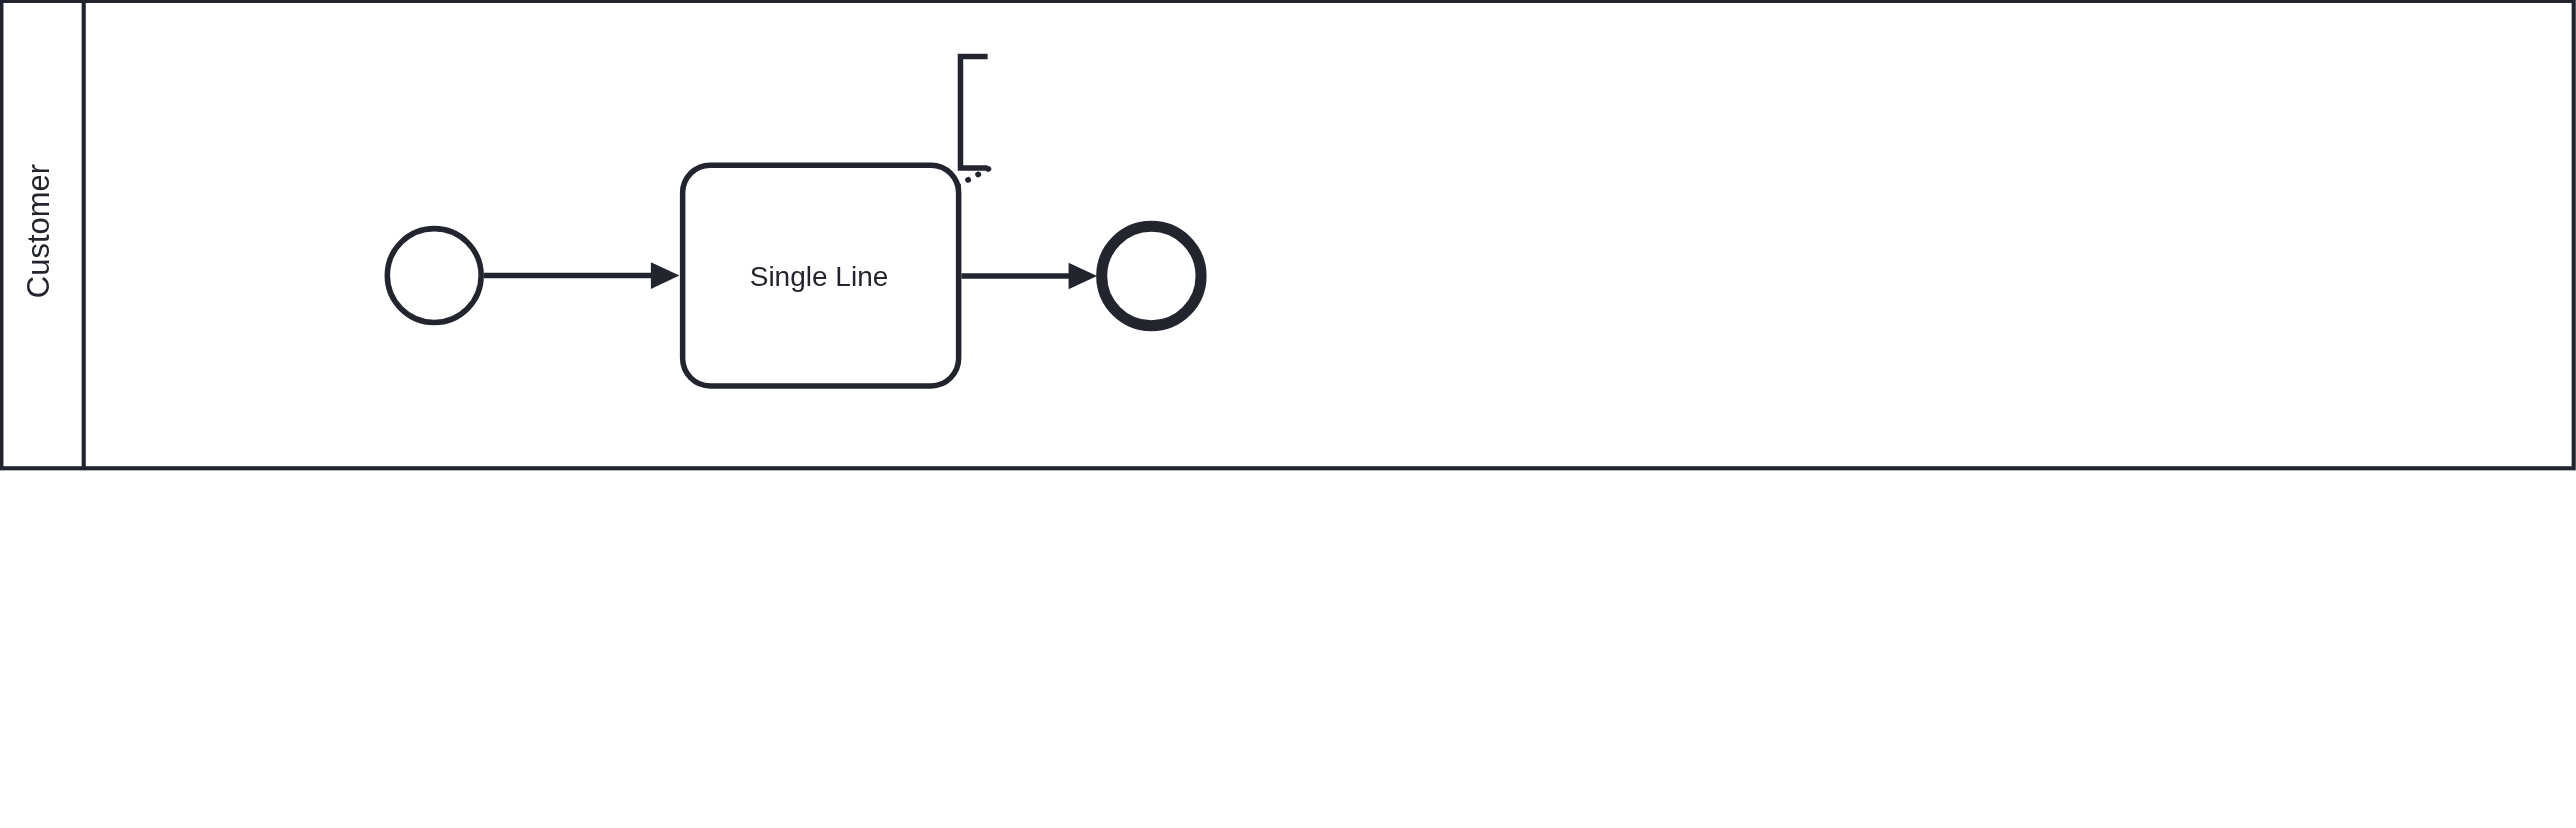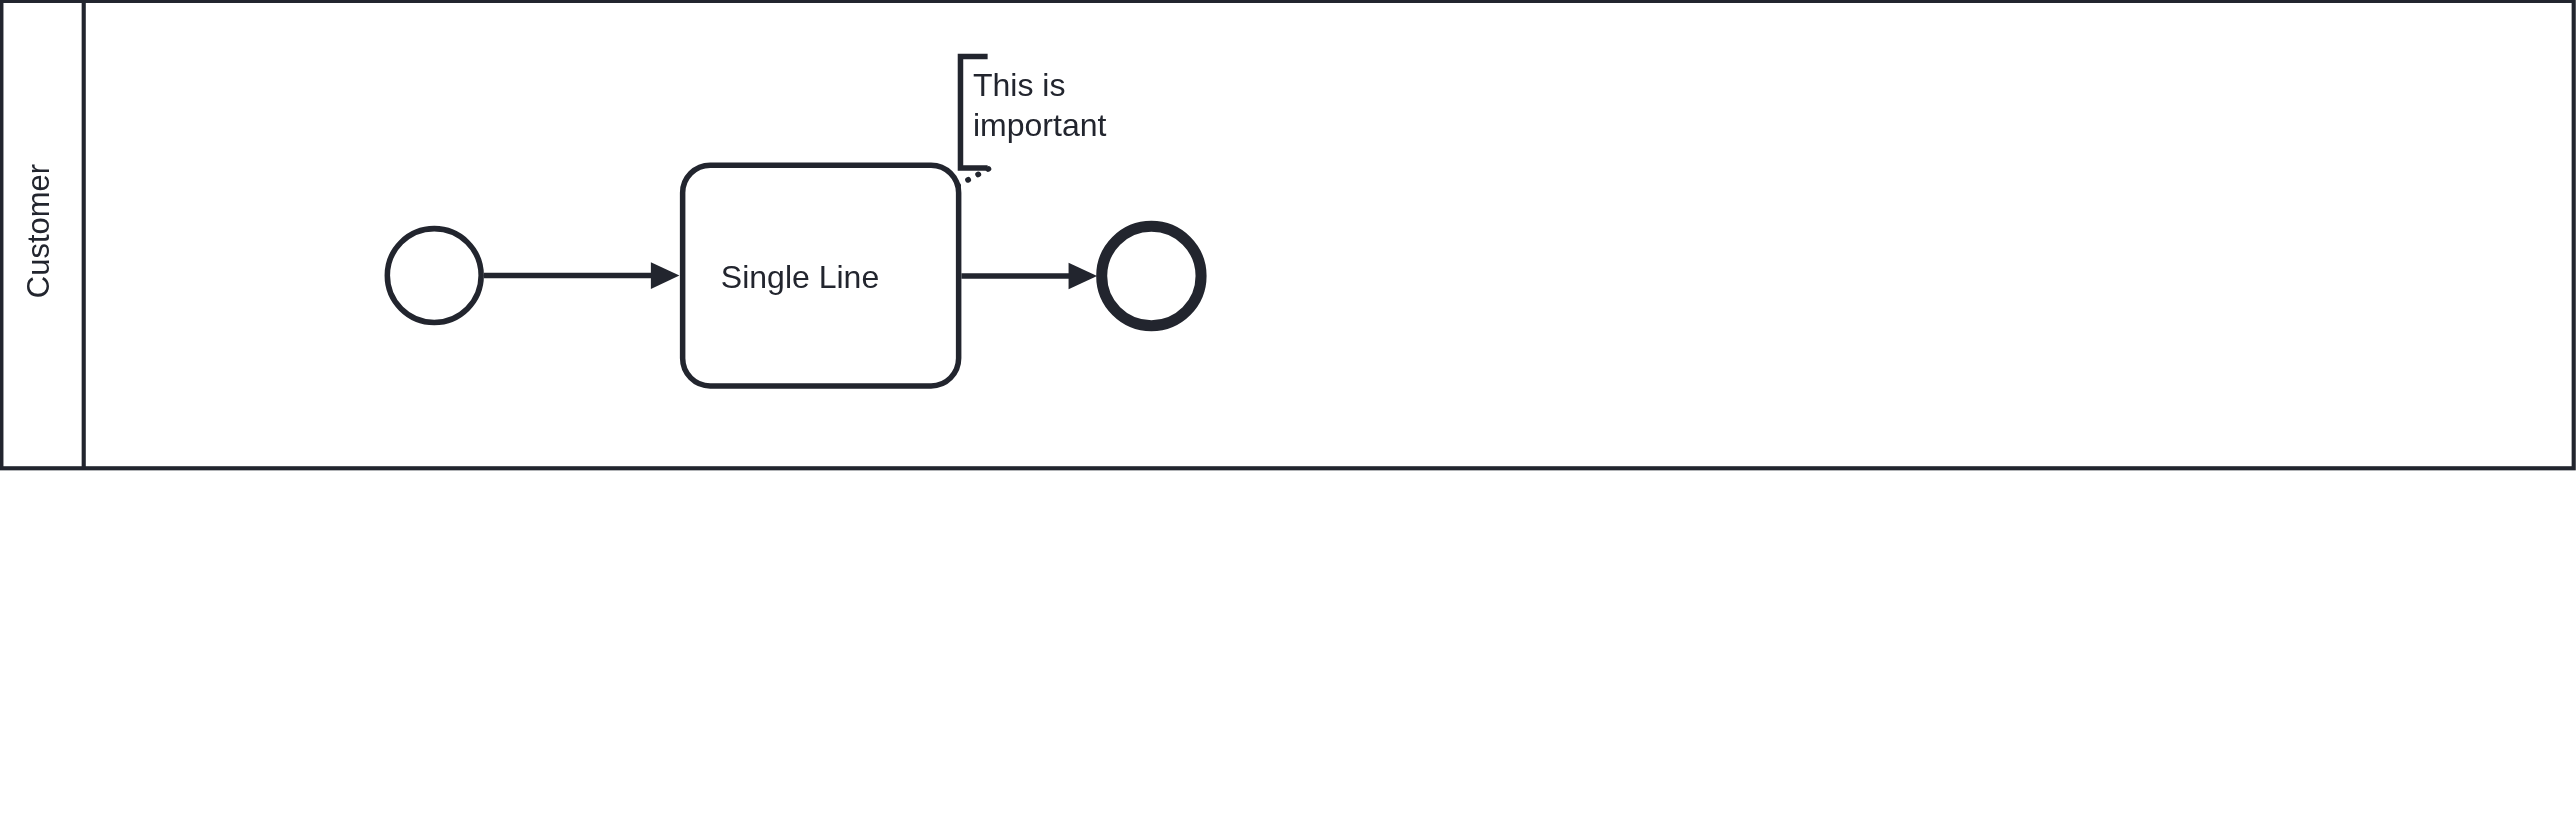--- a/index.html
+++ b/index.html
@@ -25,23 +25,23 @@
     color: #22252e;
     white-space: nowrap;
   }
   .lane-label {
     left: 39px;
     top: 231px;
     font-size: 31px;
     transform: translate(-50%, -50%) rotate(-90deg);
   }
   .task-label {
-    left: 800px;
+    left: 819px;
     top: 277px;
-    font-size: 32px;
+    font-size: 28px;
     transform: translate(-50%, -50%);
   }
   .annotation-label {
     left: 973px;
     top: 65px;
     width: 158px;
     font-size: 32px;
     line-height: 40px;
     white-space: normal;
   }
@@ -75,16 +75,15 @@
 
     <path d="M 1073 61.5 L 1043.5 61.5 L 1043.5 182.5 L 1073 182.5" fill="none" stroke="#22252e" stroke-width="6"></path>
 
     <line x1="1074" y1="183.5" x2="1037" y2="203.5" stroke="#22252e" stroke-width="6" stroke-linecap="round" stroke-dasharray="0.5 12"></line>
   </svg>
 
   <div class="label lane-label">Customer</div>
 
   <div class="label task-label">Single Line</div>
 
-  <div class="label annotation-label">This is important</div>
 
 </div>
 
 
 </body></html>

